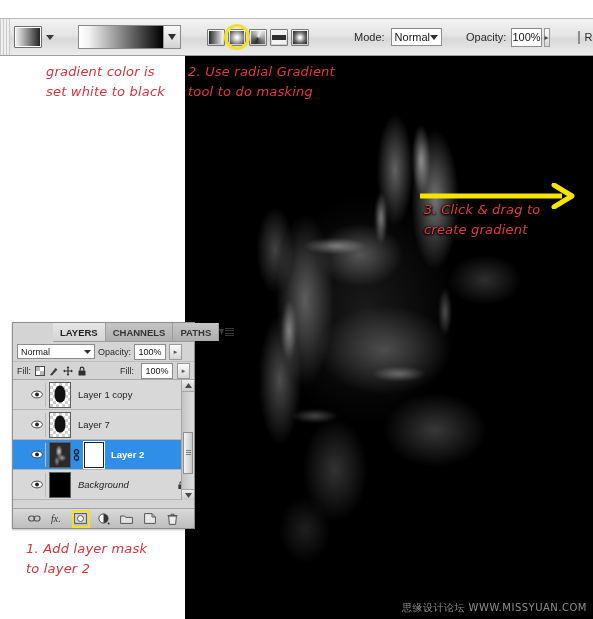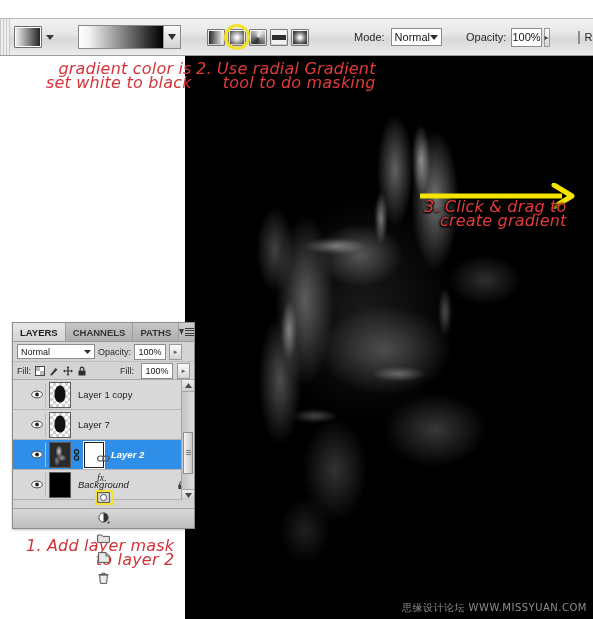--- a/index.html
+++ b/index.html
@@ -82,34 +82,34 @@
       radial-gradient(ellipse 40px 11px at 214px 324px,rgba(255,255,255,.34),transparent 68%),
       radial-gradient(ellipse 10px 36px at 260px 262px,rgba(255,255,255,.30),transparent 68%),
       radial-gradient(ellipse 34px 10px at 130px 366px,rgba(255,255,255,.28),transparent 70%);
     filter:blur(1.2px);}
 
   
   .arrow{position:absolute;left:235px;top:133px;}
 
   
   .ann{position:absolute;font-family:"DejaVu Sans","Liberation Sans",sans-serif;
-    font-size:16px;line-height:14px;font-style:italic;white-space:pre-line;letter-spacing:.2px;text-align:right;}
+    font-size:13px;line-height:20px;font-style:italic;white-space:pre-line;letter-spacing:.2px;}
   .ann-light{color:#d4333b;}
   .ann-dark{color:#e23b3b;text-shadow:0 0 3px #000,1px 1px 2px #000,-1px 1px 2px #000;}
   #ann-gradient-color{left:46px;top:62px;}
-  #ann-radial-tool{left:196px;top:62px;}
+  #ann-radial-tool{left:188px;top:62px;}
   #ann-click-drag{left:424px;top:200px;}
   #ann-add-mask{left:26px;top:539px;}
 
   
   .panel{position:absolute;left:12px;top:322px;width:183px;height:207px;
     background:#d4d4d4;border:1px solid #8d8d8d;box-sizing:border-box;
     box-shadow:0 1px 2px rgba(0,0,0,.25);}
   .tabs{display:flex;height:18px;background:linear-gradient(to bottom,#cfcfcf,#b4b4b4);
-    border-bottom:1px solid #9a9a9a;align-items:stretch;position:relative;}
+    border-bottom:1px solid #9a9a9a;align-items:stretch;position:relative;margin-left:40px;}
   .tab{display:flex;align-items:center;padding:0 7px;font-size:9.5px;font-weight:bold;
     color:#343434;border-right:1px solid #9e9e9e;
     background:linear-gradient(to bottom,#c6c6c6,#aeaeae);}
   .tab.active{background:linear-gradient(to bottom,#e6e6e6,#d4d4d4);color:#1d1d1d;}
   .tab-menu{margin-left:auto;display:flex;align-items:center;gap:1px;padding-right:5px;}
   .tm-lines{display:flex;flex-direction:column;gap:1.5px;}
   .tm-lines b{display:block;width:9px;height:1px;background:#3b3b3b;}
 
   .rowblend{display:flex;align-items:center;height:19px;padding:0 4px;gap:3px;
     border-bottom:1px solid #bdbdbd;}
@@ -124,21 +124,21 @@
     background:linear-gradient(to bottom,#fcfcfc,#d6d6d6);display:flex;align-items:center;
     justify-content:center;font-size:7px;color:#555;}
 
   .rowlock{display:flex;align-items:center;height:17px;padding:0 4px;gap:4px;
     border-bottom:1px solid #a8a8a8;}
   .lockicon{width:10px;height:10px;display:inline-block;}
 
   .layerlist{position:relative;height:120px;background:#d8d8d8;overflow:hidden;}
   .lrow{display:flex;align-items:center;height:30px;border-bottom:1px solid #b5b5b5;
     padding-left:16px;box-sizing:border-box;}
-  .lrow.sel{background:#2f8fe8;font-style:italic;}
+  .lrow.sel{background:#2f8fe8;}
   .eye{width:16px;height:24px;display:flex;align-items:center;justify-content:center;
     border-right:1px solid #bcbcbc;}
   .thumb{width:22px;height:26px;border:1px solid #5c5c5c;margin-left:3px;box-sizing:border-box;
     background-color:#fff;
     background-image:linear-gradient(45deg,#cfcfcf 25%,transparent 25%,transparent 75%,#cfcfcf 75%),
                      linear-gradient(45deg,#cfcfcf 25%,transparent 25%,transparent 75%,#cfcfcf 75%);
     background-size:6px 6px;background-position:0 0,3px 3px;position:relative;overflow:hidden;}
   .thumb .blob{position:absolute;left:50%;top:46%;transform:translate(-50%,-50%);
     width:11px;height:17px;border-radius:50% 50% 45% 45%;background:#121212;}
   .thumb.smokey{background:#2a2a2a;}
@@ -160,21 +160,21 @@
   .vs-arrow{height:11px;display:flex;align-items:center;justify-content:center;
     background:linear-gradient(to bottom,#eee,#cbcbcb);border-bottom:1px solid #a6a6a6;}
   .vs-arrow.btm{position:absolute;bottom:0;width:100%;border-top:1px solid #a6a6a6;border-bottom:none;box-sizing:border-box;}
   .vs-thumb{position:absolute;left:1px;top:52px;width:10px;height:42px;
     background:linear-gradient(to right,#f4f4f4,#c8c8c8);border:1px solid #8f8f8f;box-sizing:border-box;}
   .vs-thumb:after{content:"";position:absolute;left:2px;top:17px;width:5px;height:5px;
     background:repeating-linear-gradient(to bottom,#7d7d7d 0 1px,transparent 1px 2px);}
 
   .panelbtm{position:absolute;left:0;bottom:0;width:100%;height:20px;
     background:linear-gradient(to bottom,#d9d9d9,#bdbdbd);border-top:1px solid #a2a2a2;
-    display:flex;align-items:center;justify-content:center;gap:9px;box-sizing:border-box;flex-direction:column;}
+    display:flex;align-items:center;justify-content:center;gap:9px;box-sizing:border-box;}
   .pb{width:14px;height:14px;display:flex;align-items:center;justify-content:center;position:relative;}
   .pb.hl{outline:2px solid #f2e02a;outline-offset:0px;}
 
   .watermark{position:absolute;right:6px;bottom:4px;font-size:10px;color:#8e8e8e;
     letter-spacing:.5px;font-family:"DejaVu Sans","Liberation Sans",sans-serif;margin-left:24px;}
 </style>
 </head>
 <body>
 
 <div id="stage">

